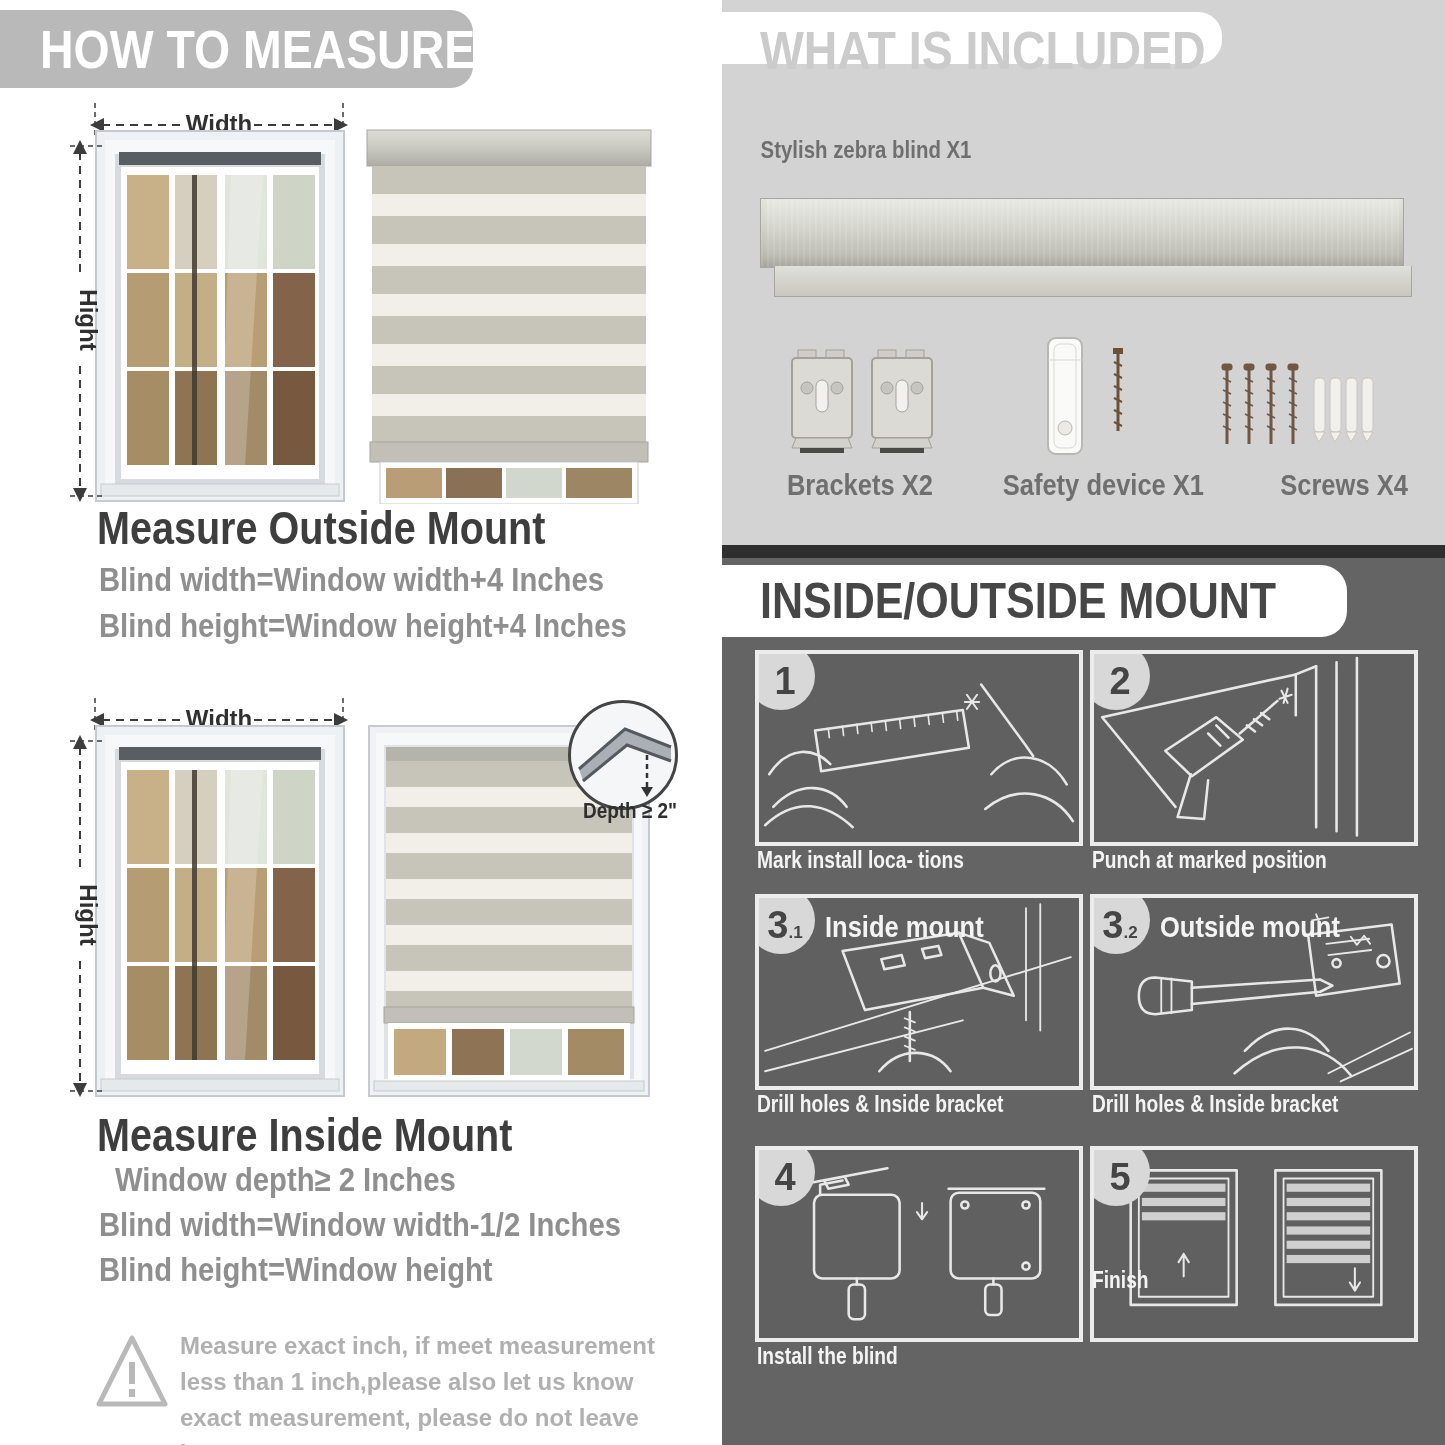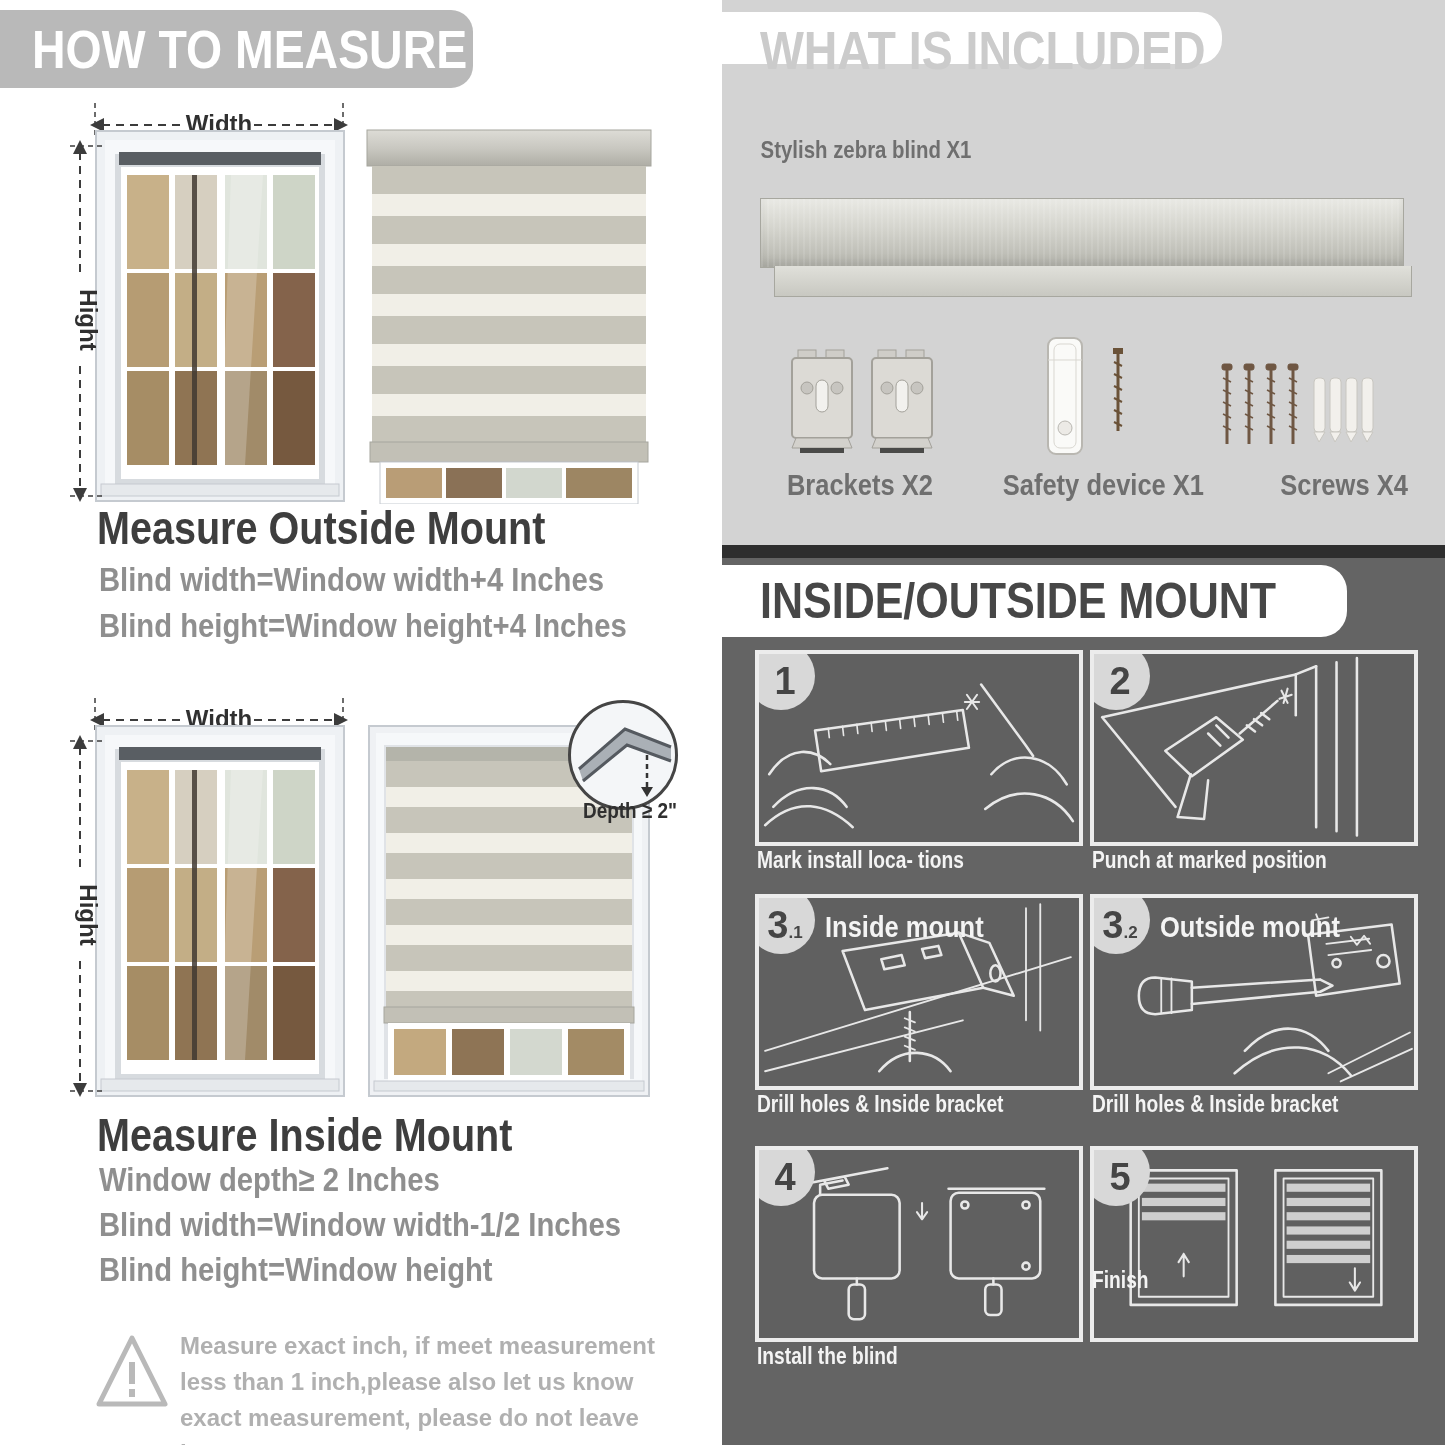--- a/index.html
+++ b/index.html
@@ -4,21 +4,21 @@
 <style>
   html,body{margin:0;padding:0;background:#ffffff;}
   .canvas{position:relative;width:1445px;height:1445px;background:#ffffff;overflow:hidden;
           font-family:"Liberation Sans","DejaVu Sans",sans-serif;}
   .abs{position:absolute;}
   
   .cx{display:inline-block;transform:scaleX(.86);transform-origin:0 50%;white-space:nowrap;}
   .cxc{display:inline-block;transform:scaleX(.85);transform-origin:50% 50%;white-space:nowrap;}
   
   .banner-left{left:0;top:10px;width:473px;height:78px;background:#b9b9b9;border-radius:0 22px 22px 0;
-               color:#ffffff;font-weight:bold;font-size:54px;line-height:78px;padding-left:32px;box-sizing:border-box;}
+               color:#ffffff;font-weight:bold;font-size:54px;line-height:78px;padding-left:40px;box-sizing:border-box;}
   .h-measure{font-size:46px;color:#3e3e3e;font-weight:bold;}
   .body-line{font-size:34px;color:#8f8f8f;font-weight:bold;}
   .depth-note{font-size:22px;color:#2f2f2f;font-weight:bold;}
   .warn-text{font-size:24px;color:#b0b0b0;font-weight:600;line-height:1.5;}
   .magnifier{left:568px;top:700px;width:104px;height:104px;border-radius:50%;border:3px solid #454545;
              background:#f4f6f8;overflow:hidden;}
   
   .bg-right-top{left:722px;top:0;width:723px;height:545px;background:#d3d3d3;}
   .bg-divider{left:722px;top:545px;width:723px;height:13px;background:#2e2e2e;}
   .bg-right-bottom{left:722px;top:558px;width:723px;height:887px;background:#646464;}
@@ -198,21 +198,21 @@
       <polygon points="76,94 70,84 82,84" fill="#333333"></polygon>
     </svg>
   </div>
   <div class="abs depth-note" style="left:583px;top:798px">
     <span class="cx">Depth ≥ 2"</span>
   </div>
 
   <div class="abs h-measure" style="left:97px;top:1108px">
     <span class="cx">Measure Inside Mount</span>
   </div>
-  <div class="abs body-line" style="left:99px;top:1160px">
+  <div class="abs body-line" style="left:115px;top:1160px">
     <span class="cx">Window depth≥ 2 Inches</span>
   </div>
   <div class="abs body-line" style="left:99px;top:1205px">
     <span class="cx">Blind width=Window width-1/2 Inches</span>
   </div>
   <div class="abs body-line" style="left:99px;top:1250px">
     <span class="cx">Blind height=Window height</span>
   </div>
 
   <svg class="abs" style="left:95px;top:1332px" width="74" height="80" viewBox="0 0 74 80">

